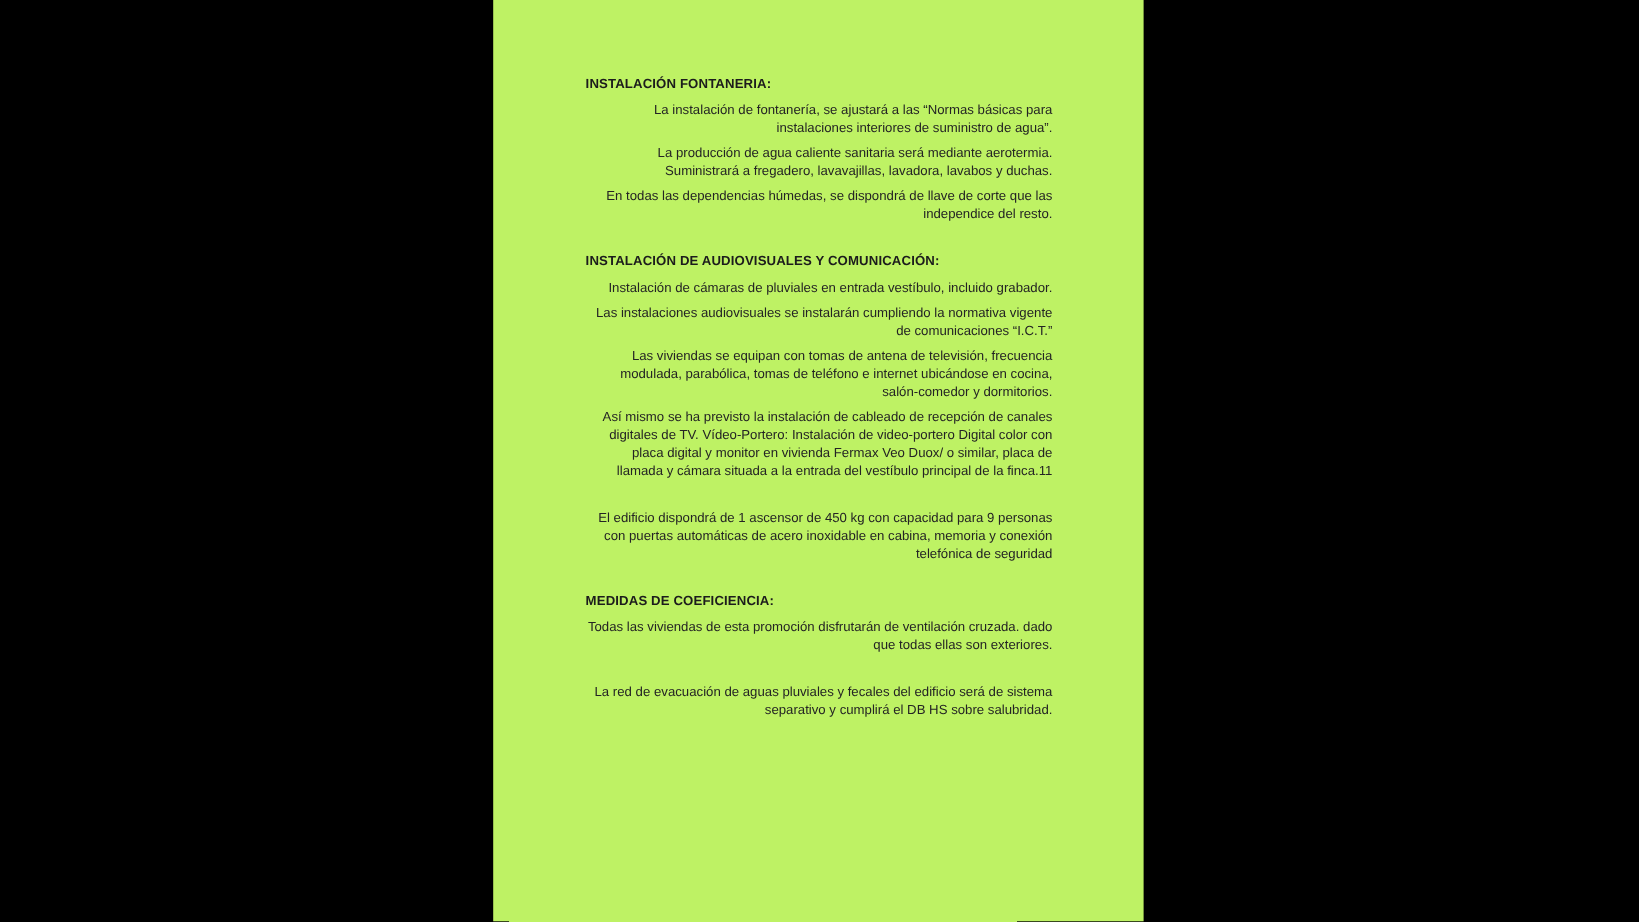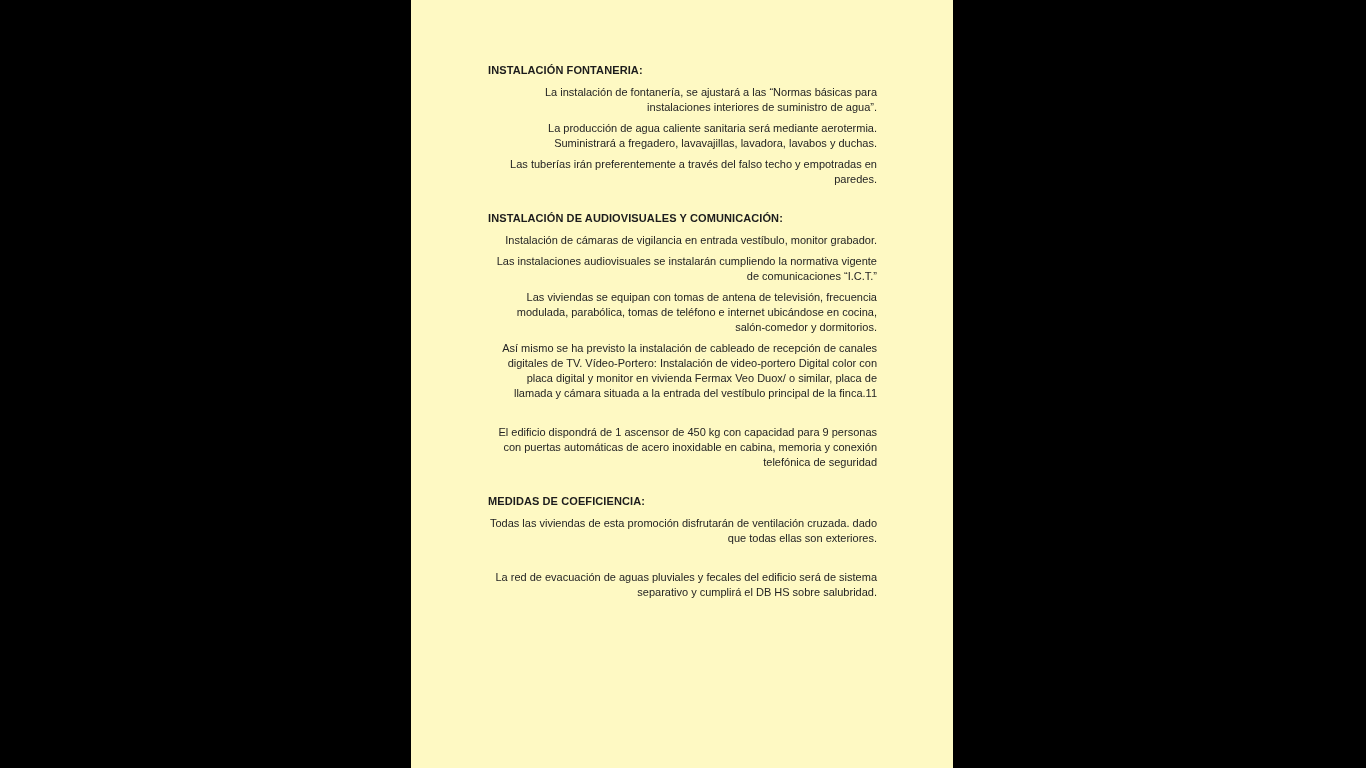--- a/index.html
+++ b/index.html
@@ -15,21 +15,21 @@
     width: 1366px;
     height: 768px;
     background: #000000;
   }
   .page {
     position: absolute;
     left: 411px;
     top: 0;
     width: 542px;
     height: 768px;
-    background: #fef9c3;
+    background: #bef264;
   }
   .content {
     padding: 63px 76px 0 77px;
     color: #1f1f1f;
   }
   .section { margin: 0; }
   .section + .section { margin-top: 24px; }
   .section h2 {
     font-size: 11px;
     line-height: 15px;
@@ -51,26 +51,26 @@
 <body>
 
 <div class="viewer">
   <div class="page">
     <div class="content">
 
       <section class="section">
         <h2>INSTALACIÓN FONTANERIA:</h2>
         <p>La instalación de fontanería, se ajustará a las “Normas básicas para instalaciones interiores de suministro de agua”.</p>
         <p>La producción de agua caliente sanitaria será mediante aerotermia. Suministrará a fregadero, lavavajillas, lavadora, lavabos y duchas.</p>
-        <p>Las tuberías irán preferentemente a través del falso techo y empotradas en paredes.</p>
+        <p>En todas las dependencias húmedas, se dispondrá de llave de corte que las independice del resto.</p>
       </section>
 
       <section class="section">
         <h2>INSTALACIÓN DE AUDIOVISUALES Y COMUNICACIÓN:</h2>
-        <p>Instalación de cámaras de vigilancia en entrada vestíbulo, monitor grabador.</p>
+        <p>Instalación de cámaras de pluviales en entrada vestíbulo, incluido grabador.</p>
         <p>Las instalaciones audiovisuales se instalarán cumpliendo la normativa vigente de comunicaciones “I.C.T.”</p>
         <p>Las viviendas se equipan con tomas de antena de televisión, frecuencia modulada, parabólica, tomas de teléfono e internet ubicándose en cocina, salón-comedor y dormitorios.</p>
         <p>Así mismo se ha previsto la instalación de cableado de recepción de canales digitales de TV. Vídeo-Portero: Instalación de video-portero Digital color con placa digital y monitor en vivienda Fermax Veo Duox/ o similar, placa de llamada y cámara situada a la entrada del vestíbulo principal de la finca.11</p>
       </section>
 
       <section class="section">
         <p>El edificio dispondrá de 1 ascensor de 450 kg con capacidad para 9 personas con puertas automáticas de acero inoxidable en cabina, memoria y conexión telefónica de seguridad</p>
       </section>
 
       <section class="section">

